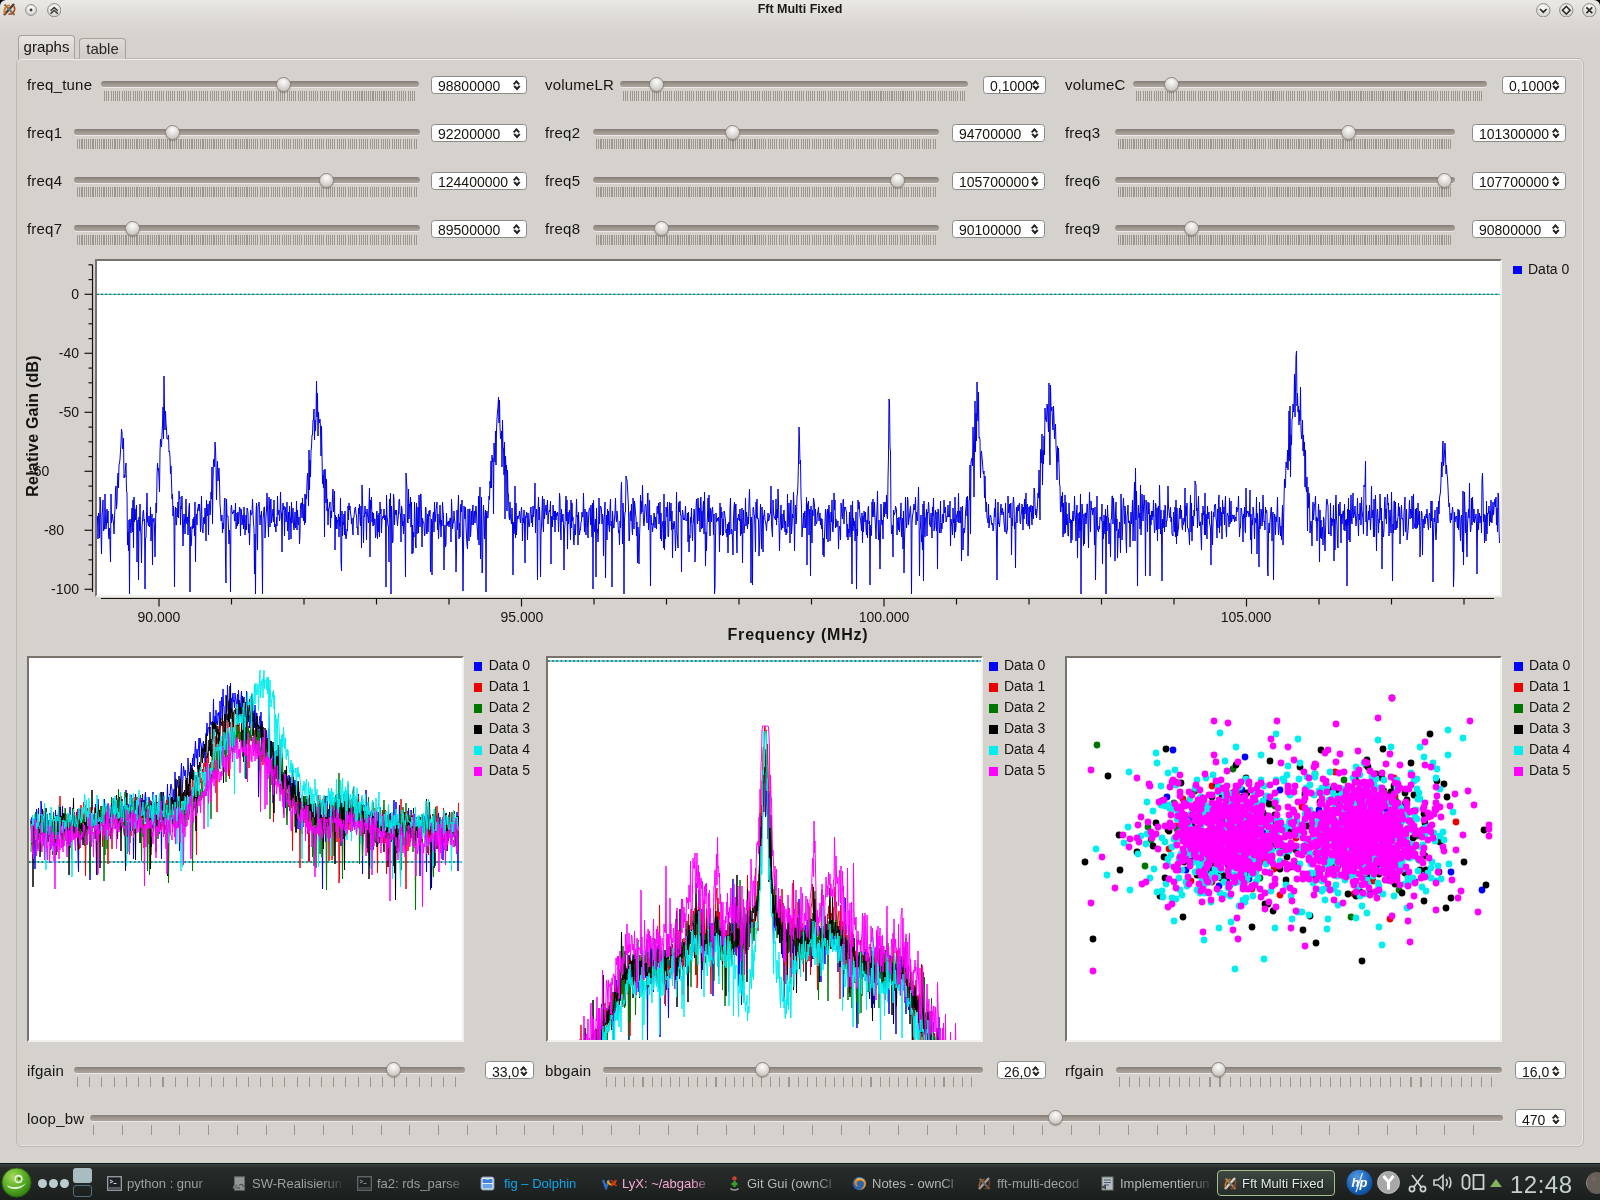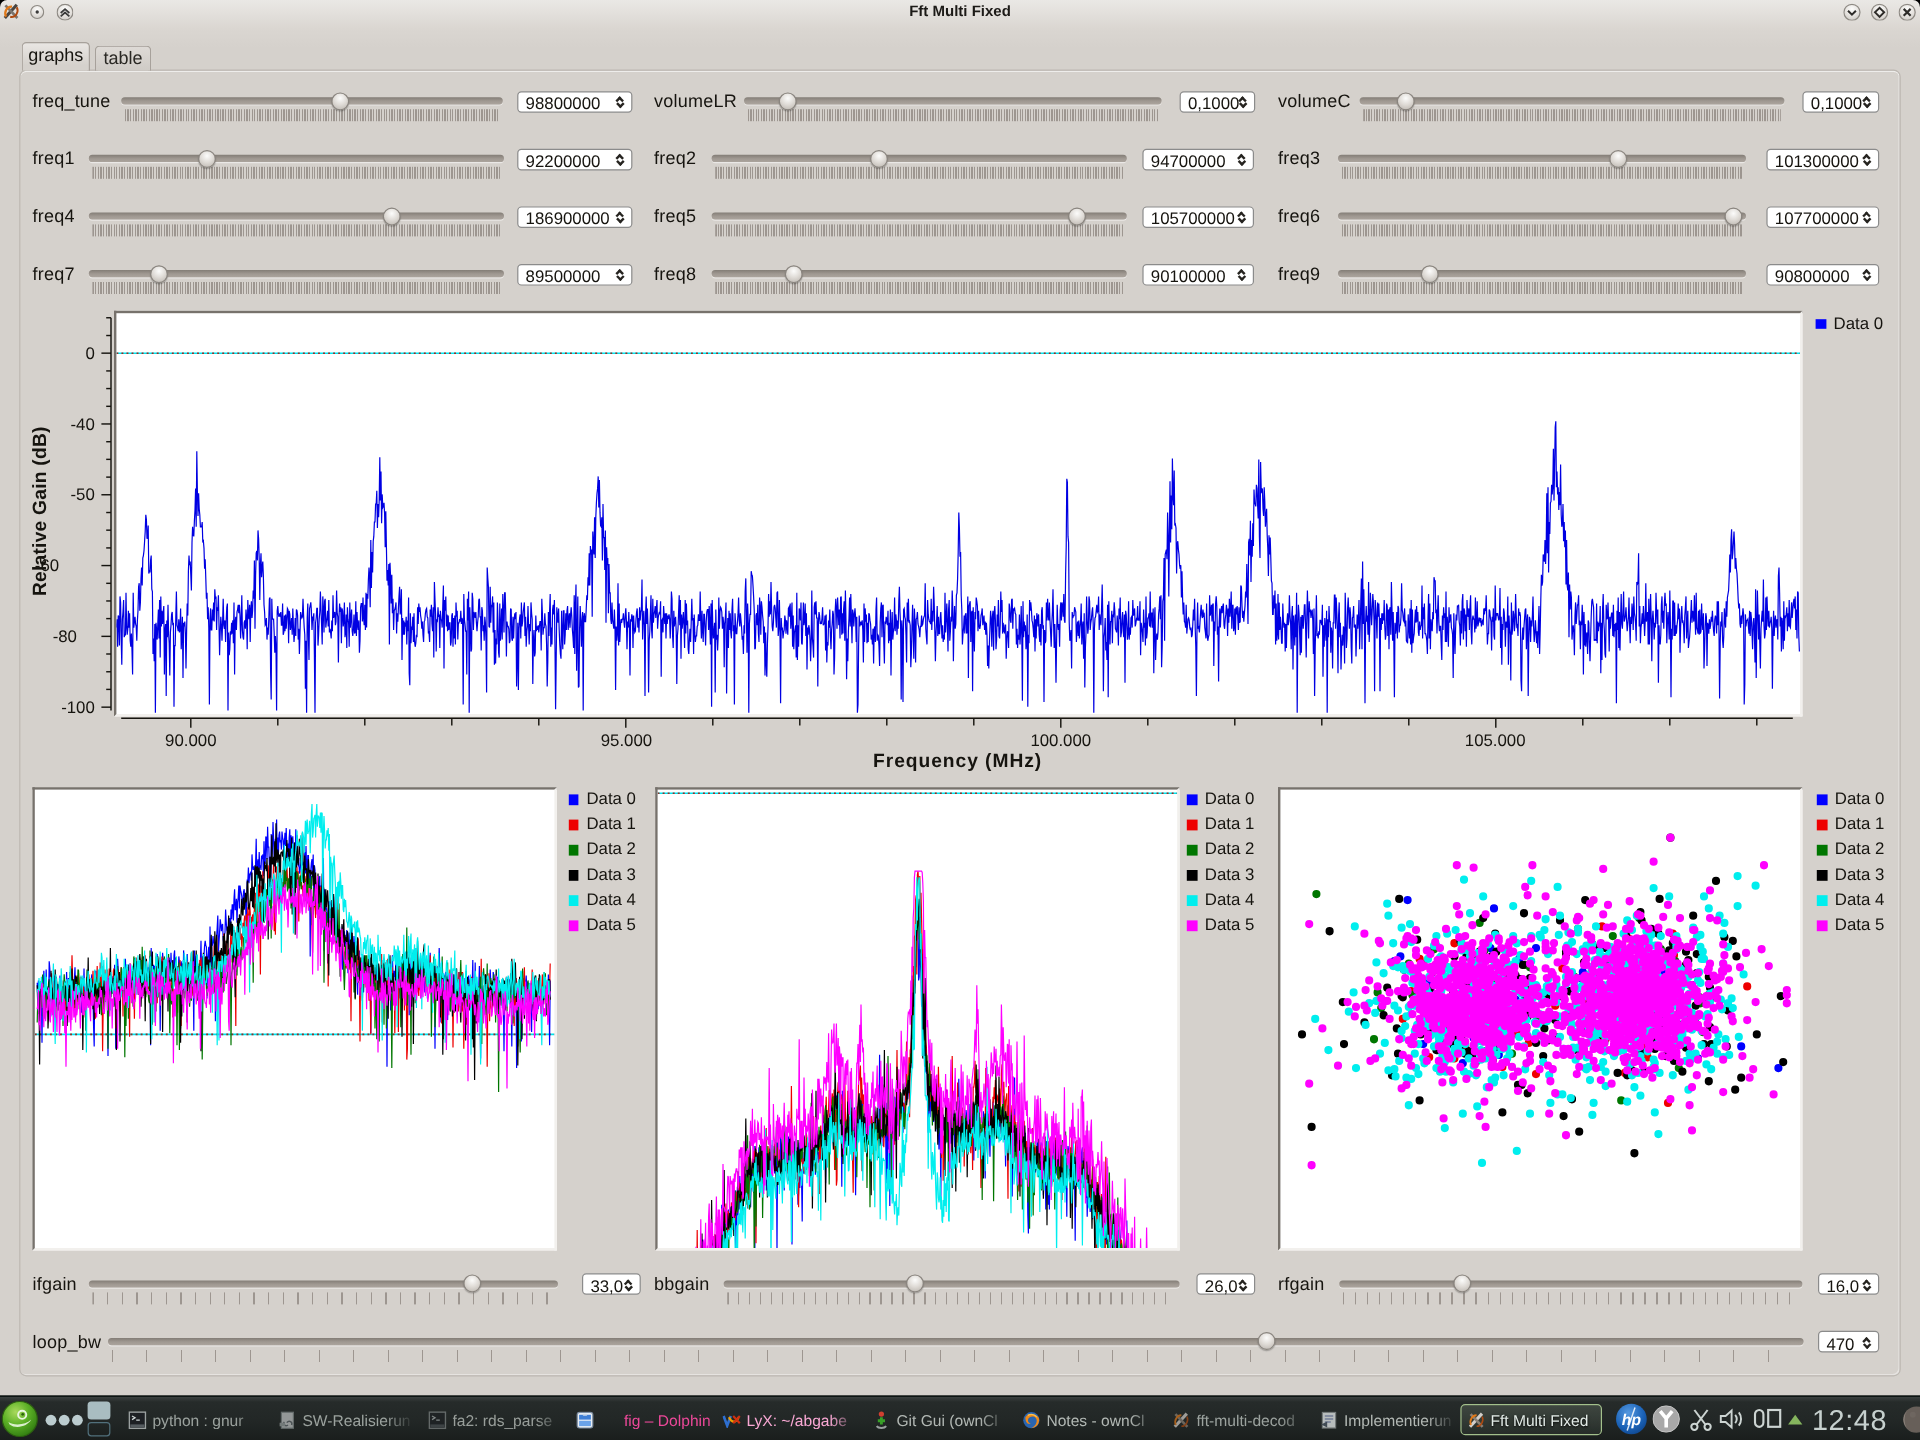--- a/index.html
+++ b/index.html
@@ -98,21 +98,21 @@
     </div>
   </div>
 <div class="lbl" style="left:1065px;top:124px">freq3</div><div class="groove" style="left:1115px;top:129px;width:340px"></div><div class="ticks" style="left:1118px;top:139px;width:334px;background:repeating-linear-gradient(90deg,#9d9690 0,#9d9690 1.1px,transparent 1.1px,transparent 2.2px)"></div><div class="handle" style="left:1341.42px;top:124.5px"></div><div class="spin" style="left:1472px;top:123.5px;width:94px">
     <span>101300000</span>
     <div class="chev" style="top:2.5px">
       <i class="u"></i>
       <i class="d"></i>
     </div>
   </div>
 <div class="lbl" style="left:27px;top:172px">freq4</div><div class="groove" style="left:74px;top:177px;width:346px"></div><div class="ticks" style="left:77px;top:187px;width:340px;background:repeating-linear-gradient(90deg,#9d9690 0,#9d9690 1.1px,transparent 1.1px,transparent 2.2px)"></div><div class="handle" style="left:319.426px;top:172.5px"></div><div class="spin" style="left:431px;top:171.5px;width:96px">
-    <span>186900000</span>
+    <span>124400000</span>
     <div class="chev" style="top:2.5px">
       <i class="u"></i>
       <i class="d"></i>
     </div>
   </div>
 <div class="lbl" style="left:545px;top:172px">freq5</div><div class="groove" style="left:593px;top:177px;width:346px"></div><div class="ticks" style="left:596px;top:187px;width:340px;background:repeating-linear-gradient(90deg,#9d9690 0,#9d9690 1.1px,transparent 1.1px,transparent 2.2px)"></div><div class="handle" style="left:889.634px;top:172.5px"></div><div class="spin" style="left:952px;top:171.5px;width:93px">
     <span>105700000</span>
     <div class="chev" style="top:2.5px">
       <i class="u"></i>
       <i class="d"></i>
@@ -370,21 +370,21 @@
     <rect x="1.6" y="11" width="11.8" height="2.2" fill="#555c60"></rect>
     <path d="M3 4 L5.5 5.5 L3 7 M6.5 7.5 H9.5" stroke="#cdd4d4" stroke-width="1.1" fill="none"></path>
   </svg>
 <div class="tb" style="left:377px;top:1176px;width:96px;overflow:hidden;color:#989e9a;-webkit-mask-image:linear-gradient(90deg,#000 72%,transparent 97%)">fa2: rds_parse</div>
 <svg class="abs" style="left:480px;top:1176px" width="15" height="15" viewBox="0 0 15 15">
     <rect x="1" y="1" width="13" height="13" rx="2" fill="#e8eef4" stroke="#7d8da0" stroke-width="1"></rect>
     <rect x="2.6" y="3" width="9.8" height="4" fill="#3f7fd6"></rect>
     <rect x="2.6" y="8" width="9.8" height="4.4" fill="#6aa3e8"></rect>
     <rect x="5.6" y="2.2" width="3.8" height="1.6" rx=".8" fill="#c8d6e8"></rect>
   </svg>
-<div class="tb" style="left:520px;top:1176px;width:96px;overflow:hidden;color:#ec4899;-webkit-mask-image:linear-gradient(90deg,#000 72%,transparent 97%)">fig – Dolphin</div>
+<div class="tb" style="left:504px;top:1176px;width:96px;overflow:hidden;color:#0ea5e9;-webkit-mask-image:linear-gradient(90deg,#000 72%,transparent 97%)">fig – Dolphin</div>
 <svg class="abs" style="left:602px;top:1177px" width="16" height="13" viewBox="0 0 16 13">
     <path d="M1 3 L4 11 L7 3" stroke="#2e6fd0" stroke-width="2.2" fill="none"></path>
     <path d="M5.5 4 C8 9,11 9,13.5 4" stroke="#f0a000" stroke-width="2" fill="none"></path>
     <path d="M9 3 L14.5 9 M14.5 3 L9 9" stroke="#d03010" stroke-width="1.8"></path>
   </svg>
 <div class="tb" style="left:622px;top:1176px;width:96px;overflow:hidden;color:#f9a8d4;-webkit-mask-image:linear-gradient(90deg,#000 72%,transparent 97%)">LyX: ~/abgabe</div>
 <svg class="abs" style="left:727px;top:1175px" width="15" height="16" viewBox="0 0 15 16">
     <path d="M7.5 6 V12 M4.5 9 H10.5" stroke="#38a028" stroke-width="2.4"></path>
     <circle cx="7.5" cy="3.4" r="2.2" fill="#d04030"></circle>
     <path d="M3.5 13.5 C5 15.5,10 15.5,11.5 13.5" stroke="#9aa0a0" stroke-width="1.6" fill="none"></path>

